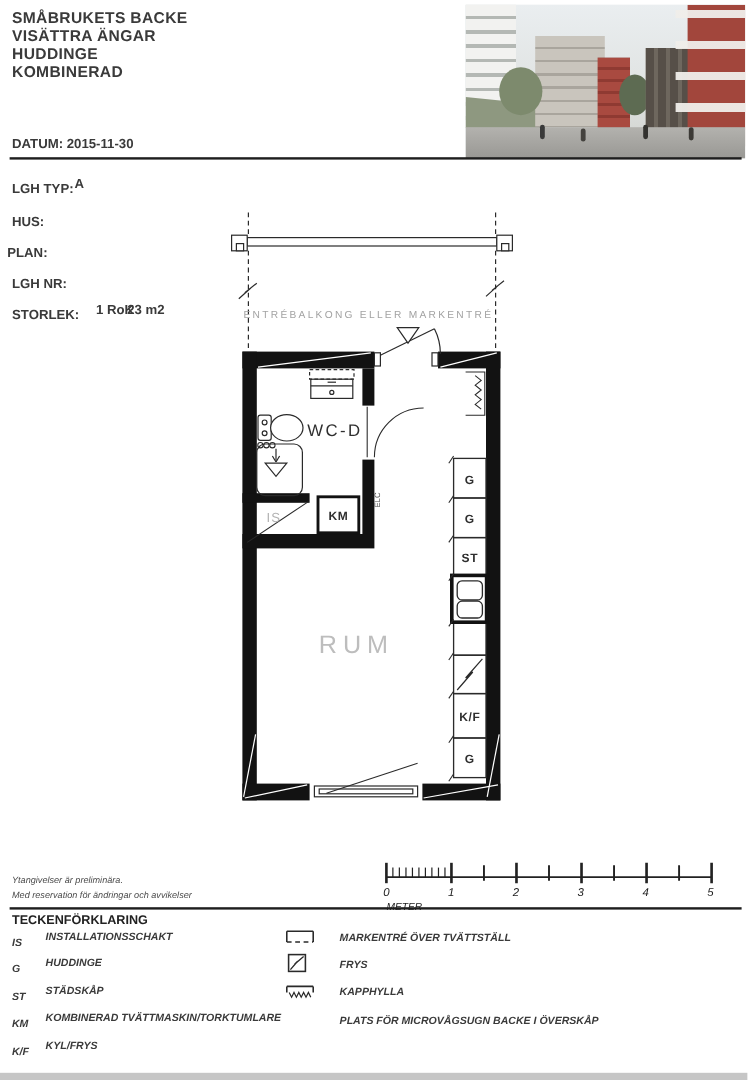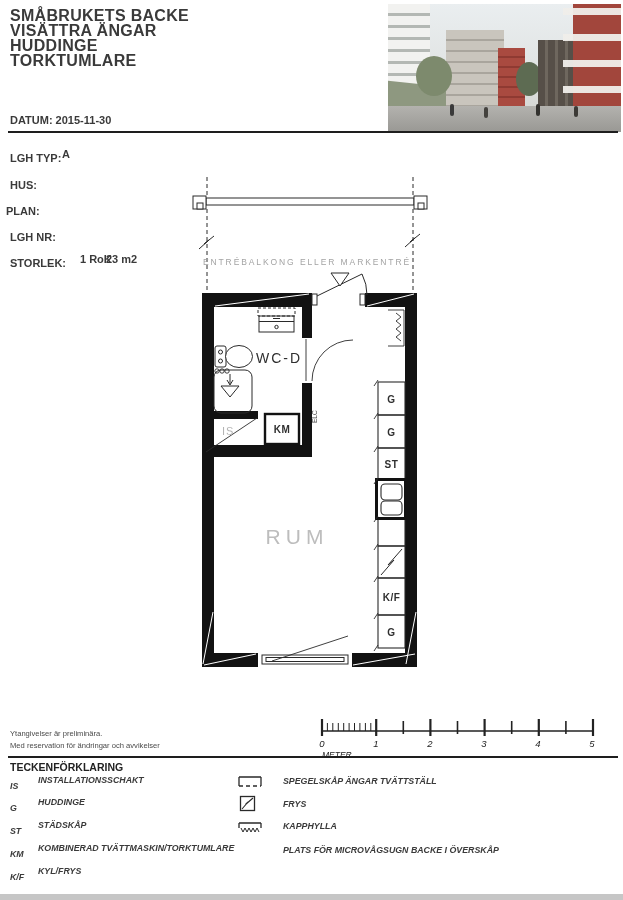--- a/index.html
+++ b/index.html
@@ -1,41 +1,41 @@
 <!DOCTYPE html>
 <html><head>
 <meta charset="utf-8">
 <style>
   html,body{margin:0;padding:0;}
   body{
     width:623px;height:900px;position:relative;background:#fff;
     font-family:"Liberation Sans",sans-serif;color:#3b3b3b;overflow:hidden;
   }
   .abs{position:absolute;}
-  .title-line{left:10px;font-size:16px;font-weight:700;letter-spacing:.3px;color:#3a3a3a;}
+  .title-line{left:10px;font-size:13px;font-weight:700;letter-spacing:.3px;color:#3a3a3a;}
   .datum{left:10px;top:114px;font-size:11px;font-weight:700;color:#3a3a3a;}
   .rule{background:#1e1e1e;}
   .info-label{font-size:11px;font-weight:700;color:#3a3a3a;}
   .info-value{font-size:11px;font-weight:700;color:#3a3a3a;}
-  .disc{font-size:7.6px;color:#4a4a4a;line-height:11px;}
+  .disc{font-size:7.6px;font-style:italic;color:#4a4a4a;line-height:11px;}
   .leg-title{font-size:10.5px;font-weight:700;color:#222;}
   .leg-abbr{font-size:8.8px;font-style:italic;font-weight:700;color:#3a3a3a;}
   .leg-desc{font-size:8.8px;font-style:italic;font-weight:700;color:#3a3a3a;}
   .photo{left:388px;top:4px;width:233px;height:128px;overflow:hidden;background:#dfe3e4;}
   .photo div{position:absolute;}
   svg text{font-family:"Liberation Sans",sans-serif;}
   .bottom-bar{left:0;top:894px;width:623px;height:6px;background:#c6c6c6;}
 </style>
 </head>
 <body>
 
 <div class="abs title-line" style="top:7px">SMÅBRUKETS BACKE</div>
 <div class="abs title-line" style="top:22px">VISÄTTRA ÄNGAR</div>
 <div class="abs title-line" style="top:37px">HUDDINGE</div>
-<div class="abs title-line" style="top:52px">TORKTUMLARE</div>
+<div class="abs title-line" style="top:52px">KOMBINERAD</div>
 
 <div class="abs photo">
   <div style="left:0;top:0;width:233px;height:128px;background:linear-gradient(180deg,#eaeef0 0%,#e0e3e2 55%,#cfd0cc 100%);"></div>
   <div style="left:0;top:0;width:42px;height:102px;background:repeating-linear-gradient(180deg,#f2f2f0 0 9px,#b4b8b4 9px 12px);"></div>
   <div style="left:0;top:80px;width:62px;height:26px;background:#8e9880;transform:skewY(6deg);"></div>
   <div style="left:58px;top:26px;width:58px;height:76px;background:repeating-linear-gradient(180deg,#c9c5bd 0 9px,#a9a59d 9px 11px);"></div>
   <div style="left:110px;top:44px;width:27px;height:60px;background:repeating-linear-gradient(180deg,#a94a40 0 8px,#8f3a32 8px 10px);"></div>
   <div style="left:28px;top:52px;width:36px;height:40px;background:#7d8a6d;border-radius:50%;"></div>
   <div style="left:128px;top:58px;width:26px;height:34px;background:#5d6b52;border-radius:50%;"></div>
   <div style="left:150px;top:36px;width:50px;height:68px;background:repeating-linear-gradient(90deg,#564f48 0 7px,#6e675e 7px 10px);"></div>
@@ -272,21 +272,21 @@
 <div class="abs" style="left:10px;top:866px">
   <span class="leg-abbr">K/F</span>
   <span class="leg-desc" style="position:absolute;left:28px;white-space:nowrap">KYL/FRYS</span>
 </div>
 
 <div class="abs" style="left:237px;top:773px">
   <svg width="26" height="15" style="vertical-align:middle">
     <path d="M2,2 H24 M2,2 V11 M24,2 V11" stroke="#2a2a2a" fill="none" stroke-width="1.3"></path>
     <line x1="2" y1="11" x2="24" y2="11" stroke="#2a2a2a" stroke-width="1.3" stroke-dasharray="4,3"></line>
   </svg>
-  <span class="leg-desc" style="position:absolute;left:46px;top:3px;white-space:nowrap">SPEGELSKÅP ÄNGAR TVÄTTSTÄLL</span>
+  <span class="leg-desc" style="position:absolute;left:46px;top:3px;white-space:nowrap">MARKENTRÉ ÖVER TVÄTTSTÄLL</span>
 </div>
 <div class="abs" style="left:239px;top:794px">
   <svg width="18" height="18" style="vertical-align:middle">
     <rect x="1.5" y="1.5" width="14" height="14" stroke="#2a2a2a" fill="none" stroke-width="1.3"></rect>
     <polyline points="3,14 9,7 6.5,9.5 14,3" stroke="#2a2a2a" fill="none" stroke-width="1.1"></polyline>
   </svg>
   <span class="leg-desc" style="position:absolute;left:44px;top:5px;white-space:nowrap">FRYS</span>
 </div>
 <div class="abs" style="left:237px;top:818px">
   <svg width="26" height="16" style="vertical-align:middle">

